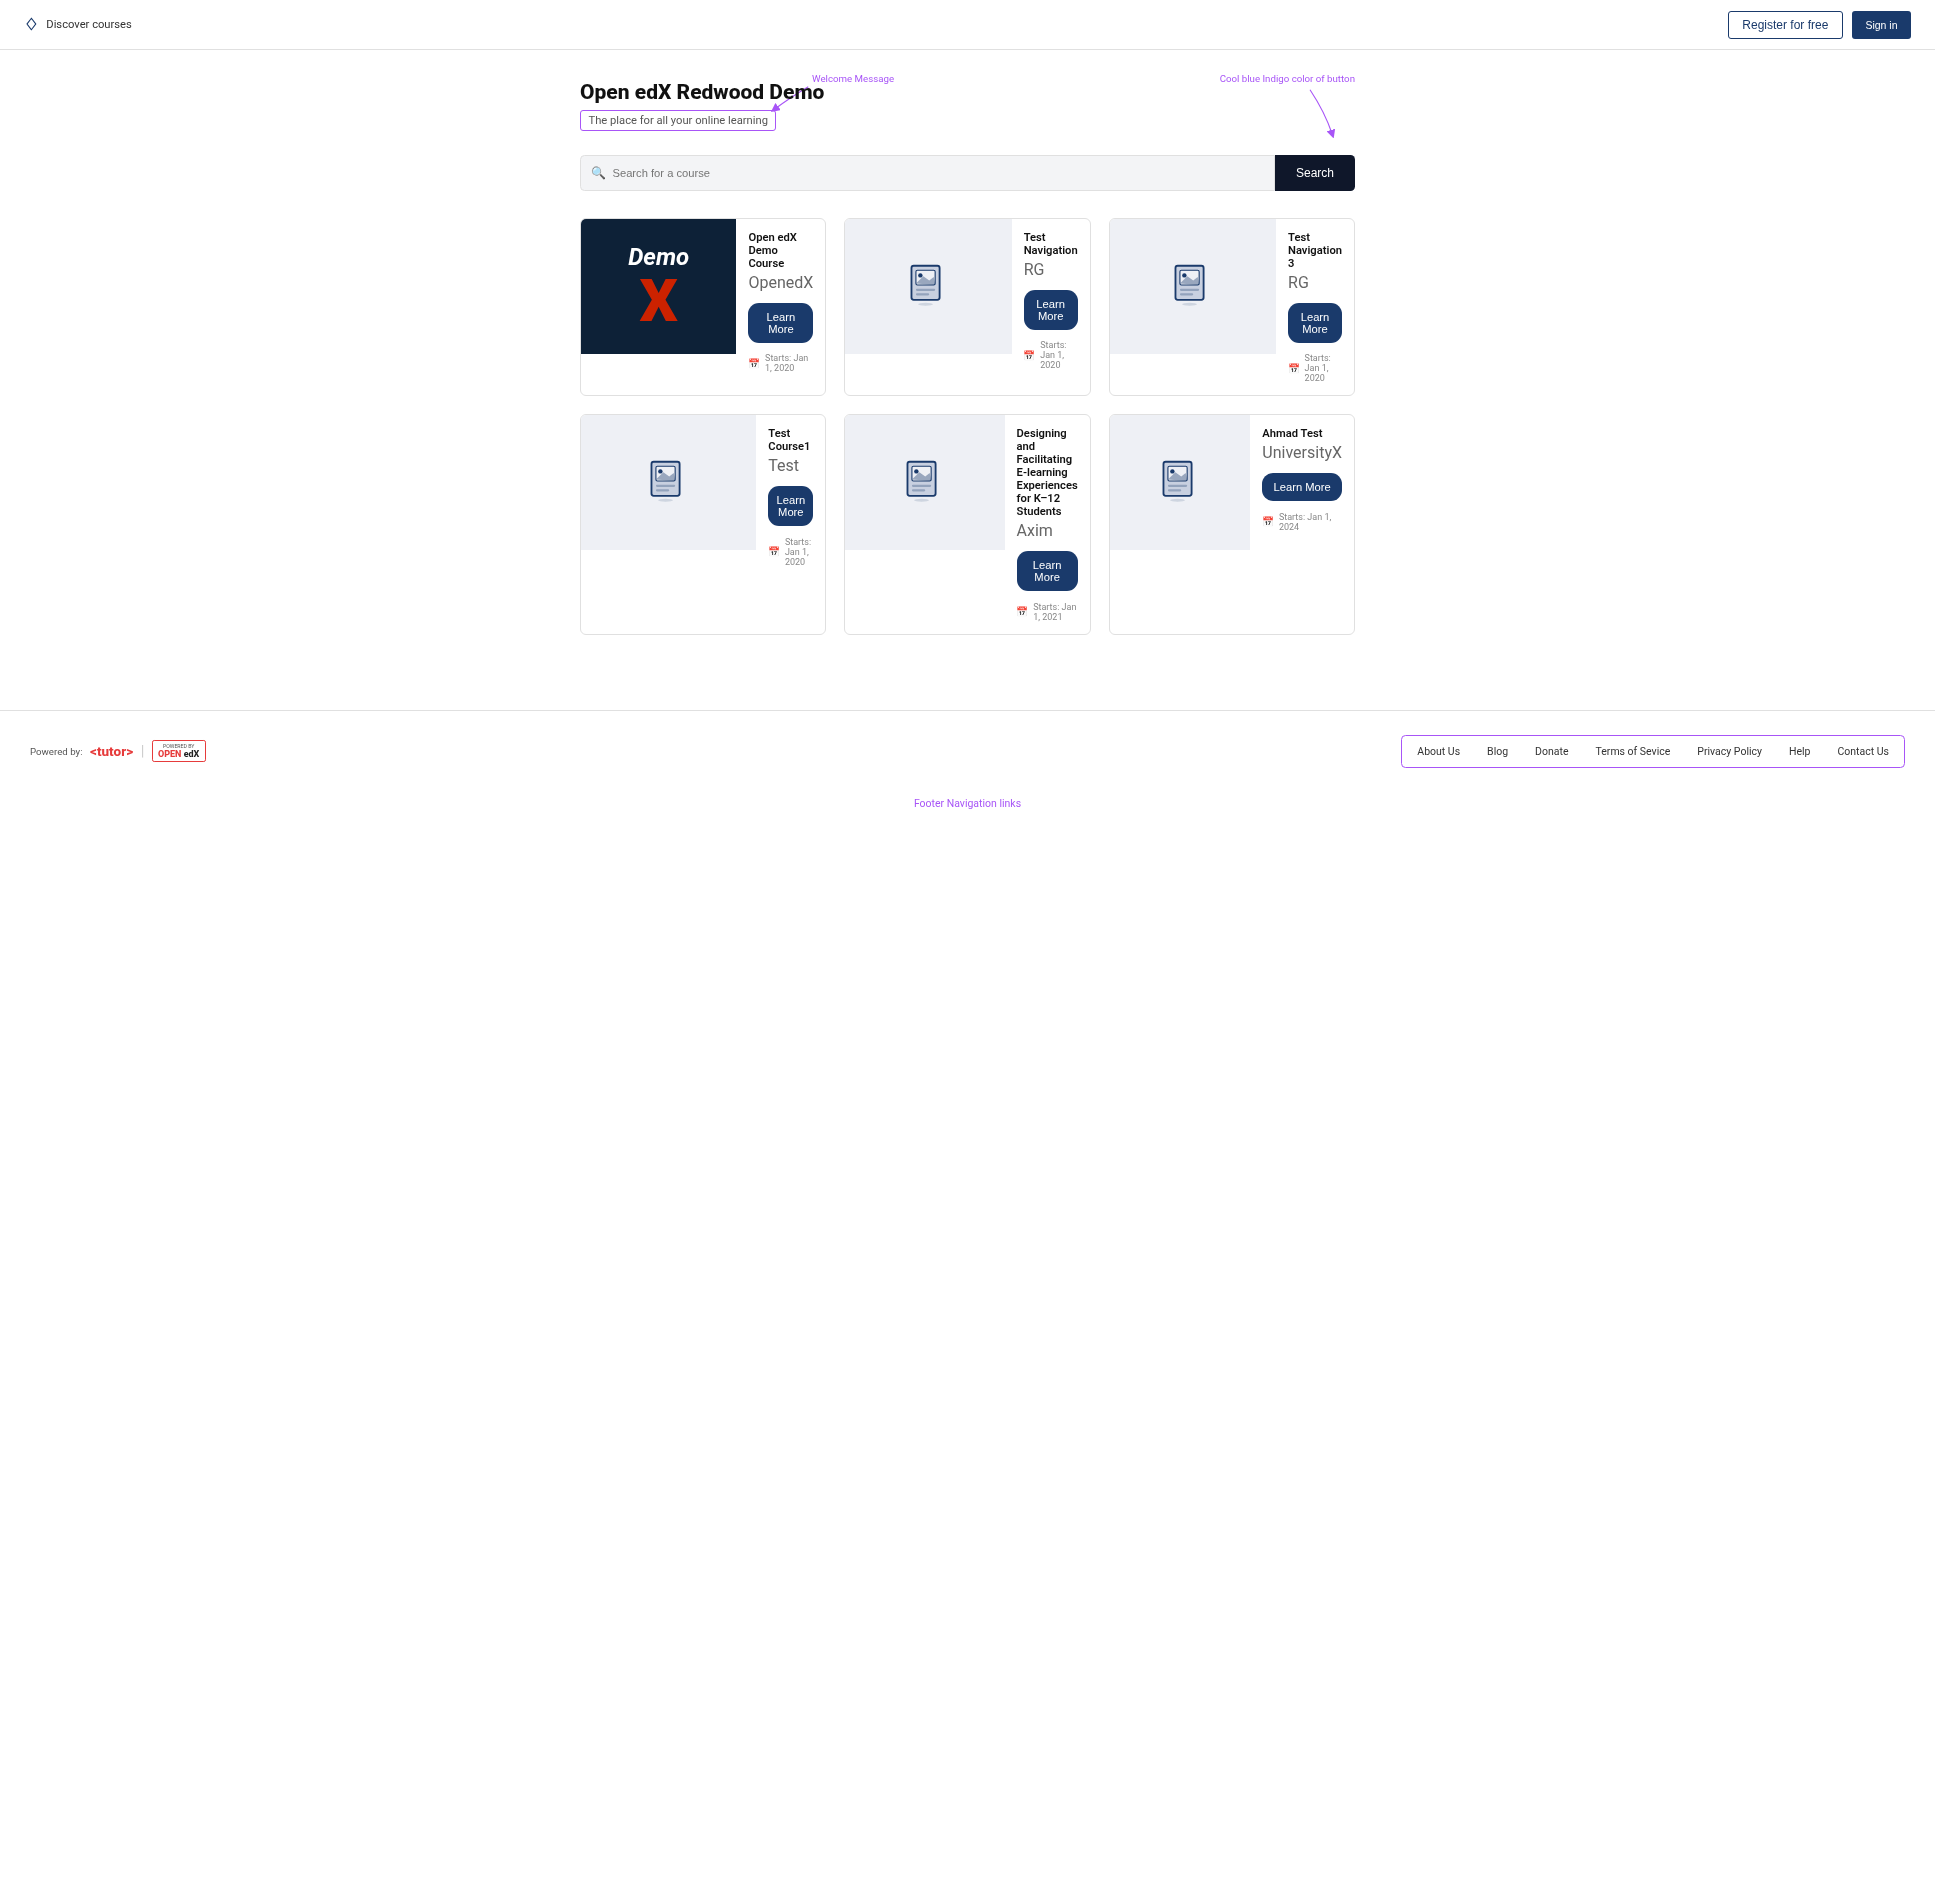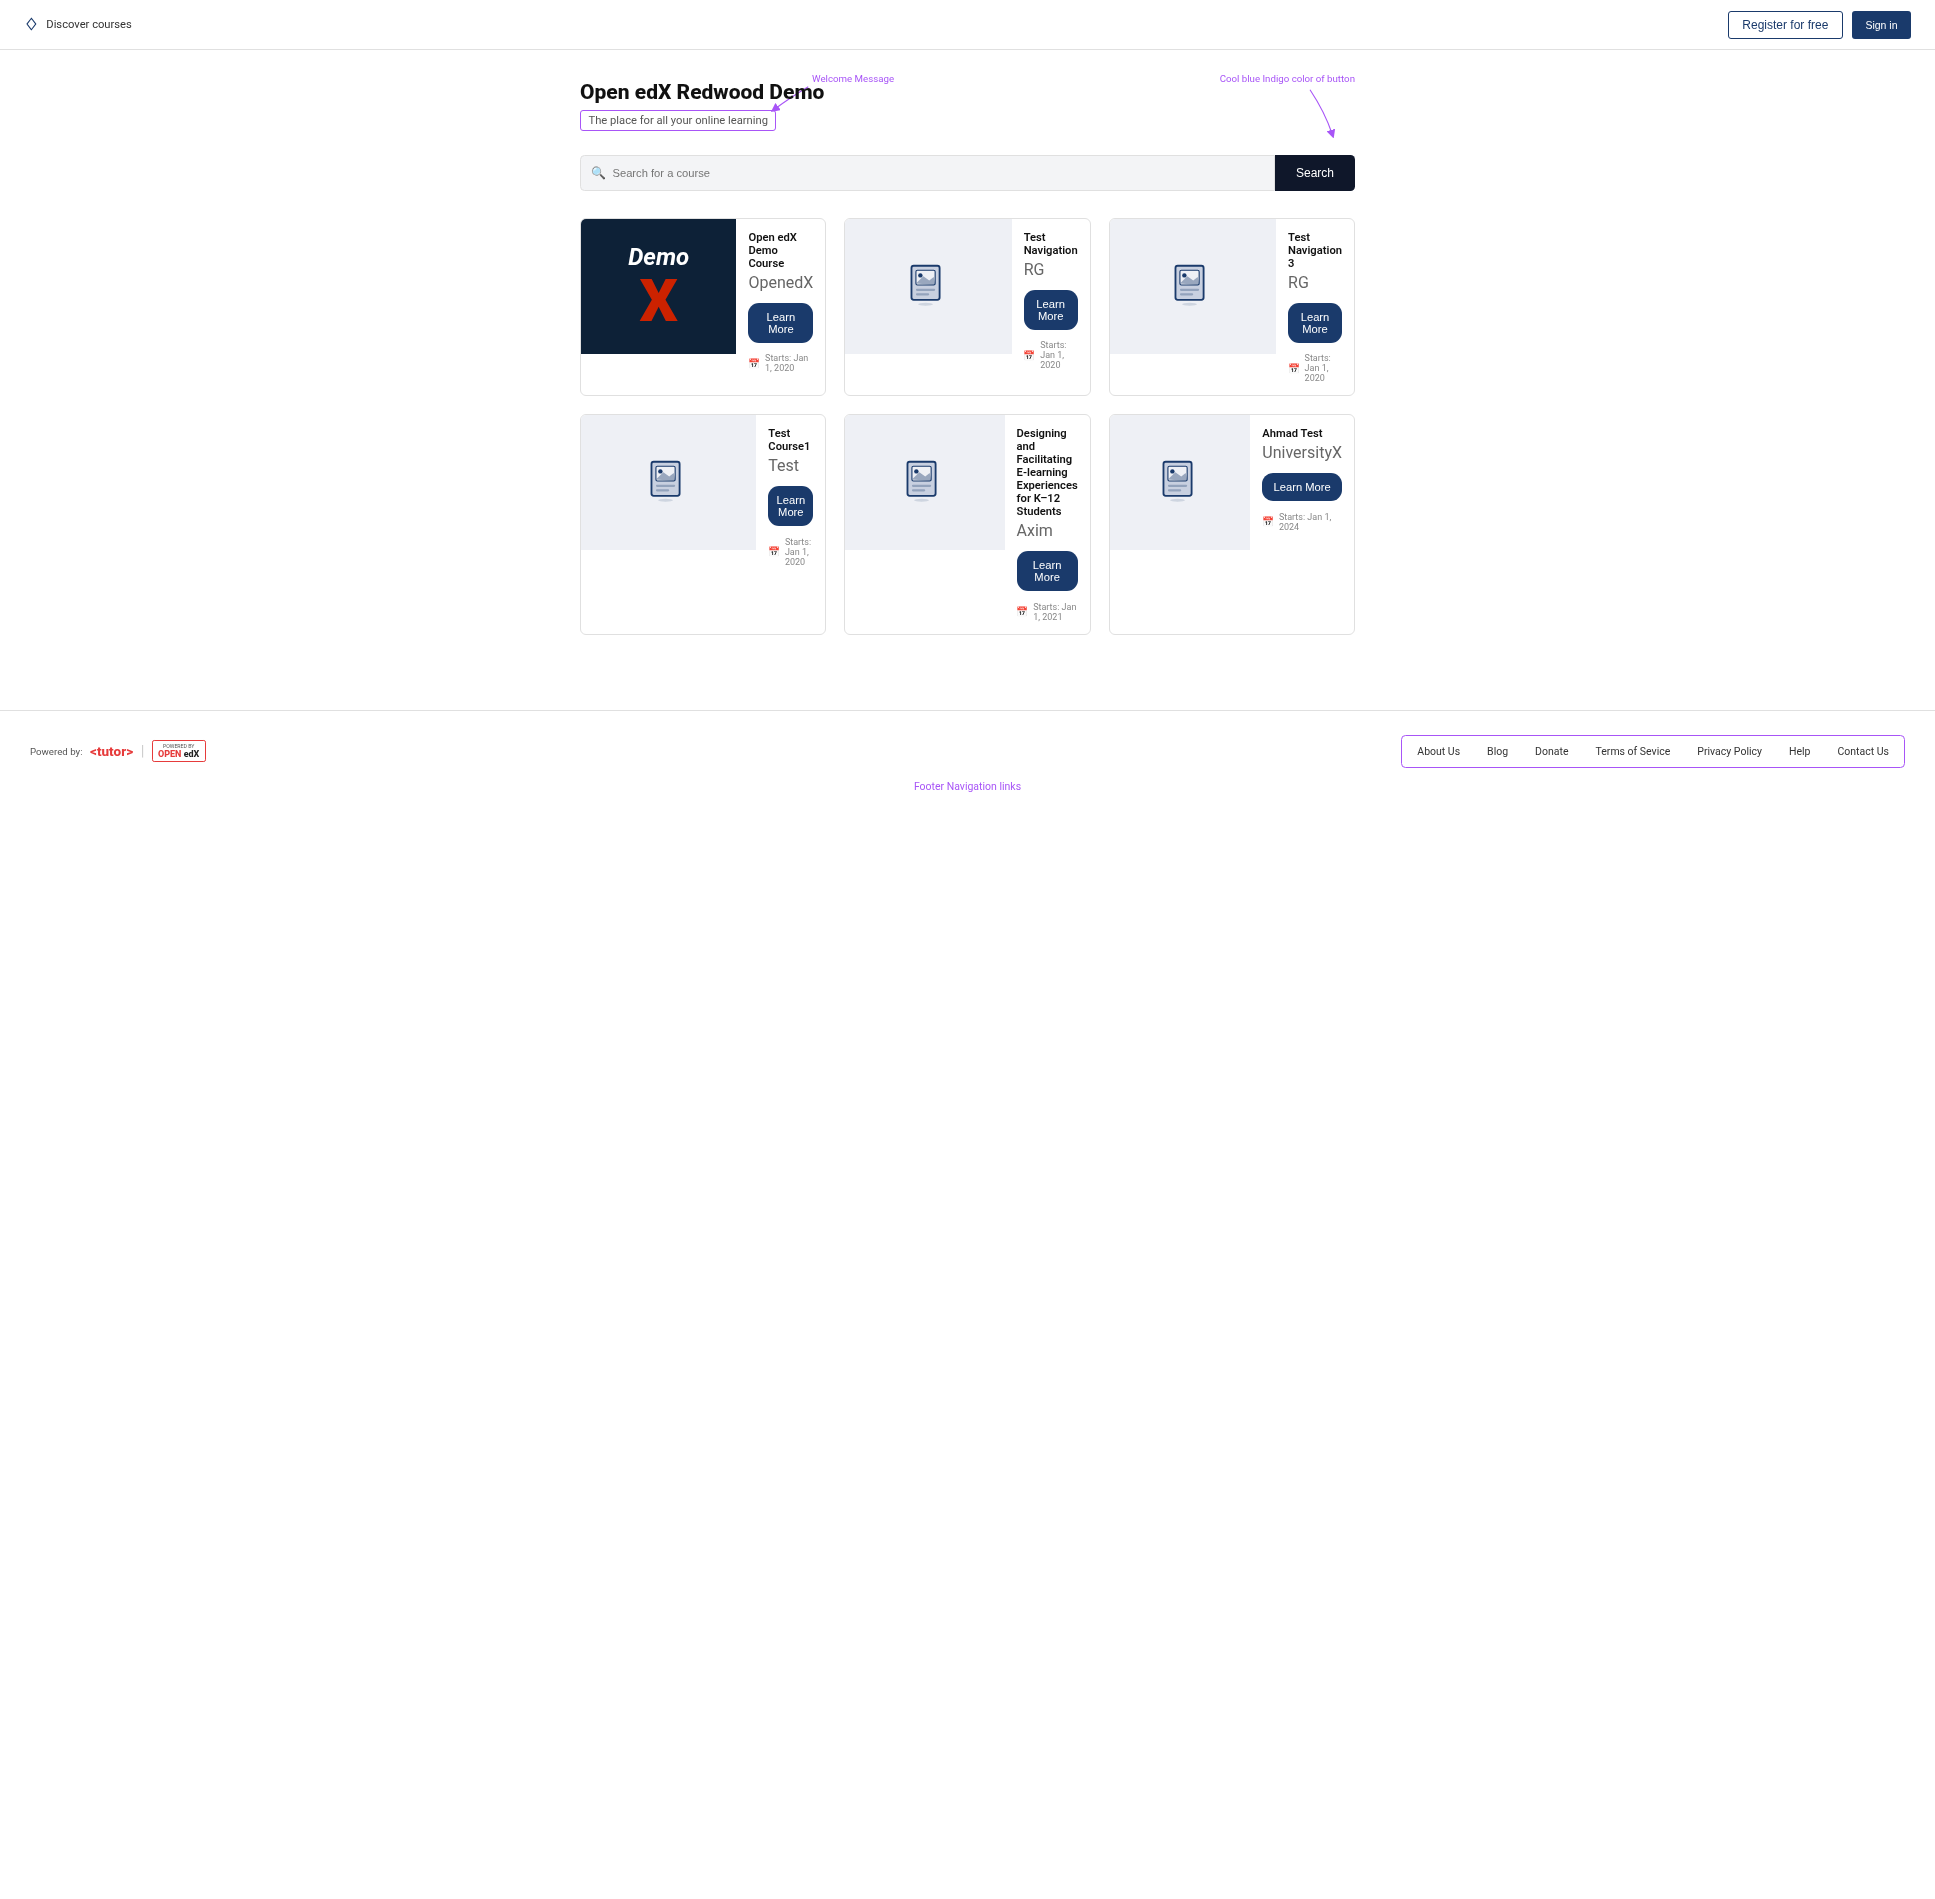--- a/index.html
+++ b/index.html
@@ -87,21 +87,21 @@
     .course-date { font-size: 9px; color: #888; display: flex; align-items: center; gap: 4.5px; }
     .cal-icon { font-size: 9.7px; }
 
     
     .footer {
       border-top: 0.7px solid #e0e0e0; margin-top: 30px;
       padding: 24px 30px 15px;
     }
     .footer-top {
       display: flex; align-items: center; justify-content: space-between;
-      margin-bottom: 12px;
+      margin-bottom: 29px;
     }
     .powered-by { display: flex; align-items: center; gap: 7.5px; font-size: 9.7px; color: #555; }
     .tutor-logo { color: #e63b3b; font-size: 13.5px; font-weight: 800; }
     .tutor-logo span { color: #e63b3b; }
     .footer-nav {
       display: flex; gap: 13.5px; border: 1.1px solid #a855f7;
       border-radius: 4.5px; padding: 9px 15px; align-items: center;
     }
     .footer-link { font-size: 10.5px; color: #333; text-decoration: none; cursor: pointer; }
     .footer-annotation { color: #a855f7; font-size: 10.5px; text-align: center; margin-top: 6px; }

